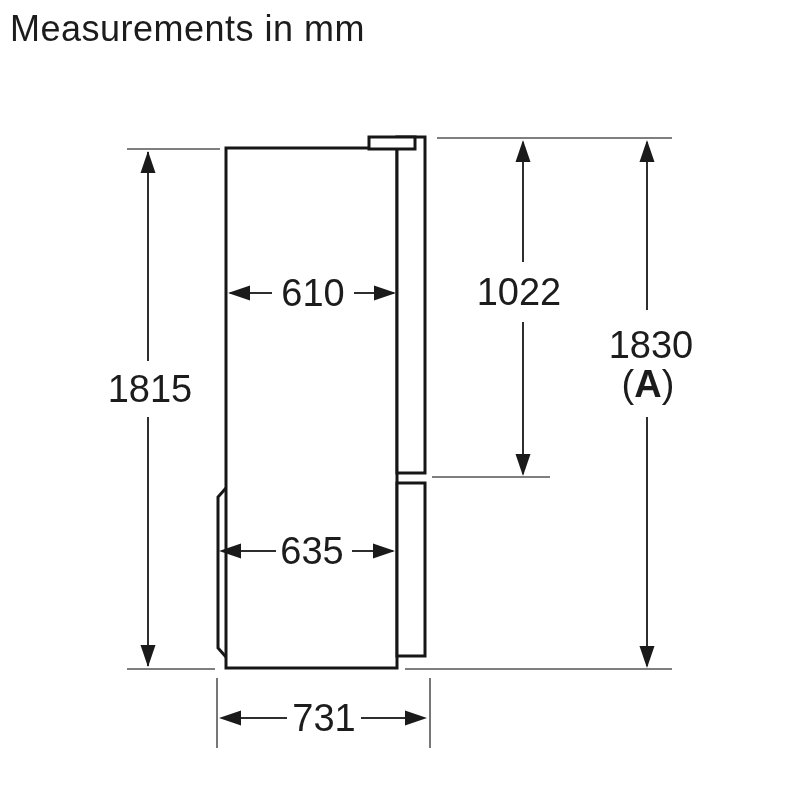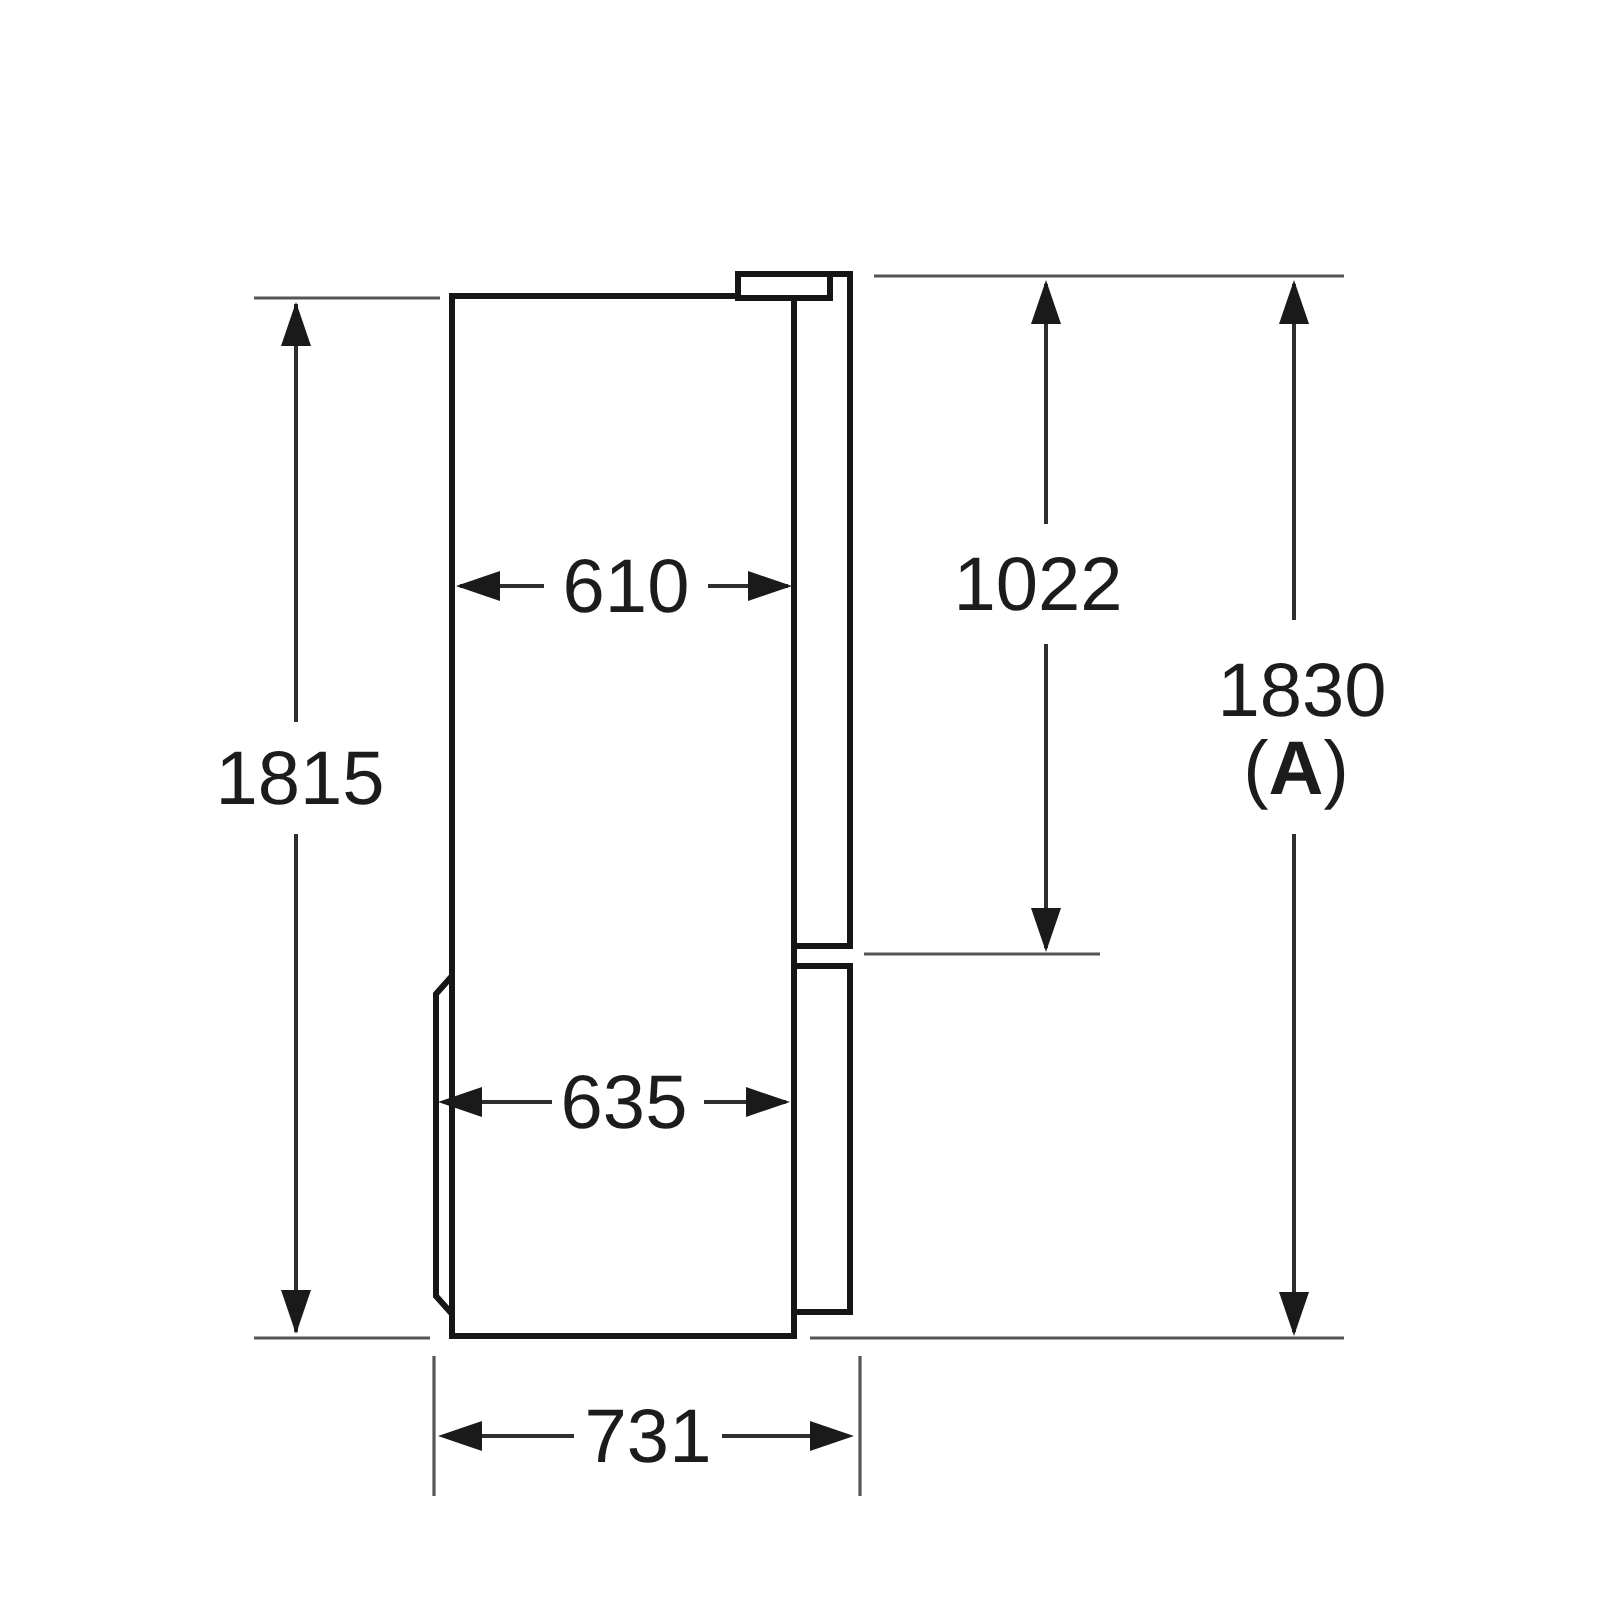--- a/index.html
+++ b/index.html
@@ -57,20 +57,21 @@
   }
   .ref-bold {
     font-weight: 700;
   }
 </style>
 </head>
 <body>
 
 <div class="page">
 
+  <div class="page-title">Measurements in mm</div>
 
   <svg class="diagram" width="800" height="800" viewBox="0 0 800 800">
 
     <g>
       <line class="ext-line" x1="127" y1="149" x2="220" y2="149"></line>
       <line class="ext-line" x1="127" y1="669" x2="215" y2="669"></line>
       <line class="ext-line" x1="437" y1="138" x2="672" y2="138"></line>
       <line class="ext-line" x1="432" y1="477" x2="550" y2="477"></line>
       <line class="ext-line" x1="405" y1="669" x2="672" y2="669"></line>
       <line class="ext-line" x1="217" y1="678" x2="217" y2="748"></line>

